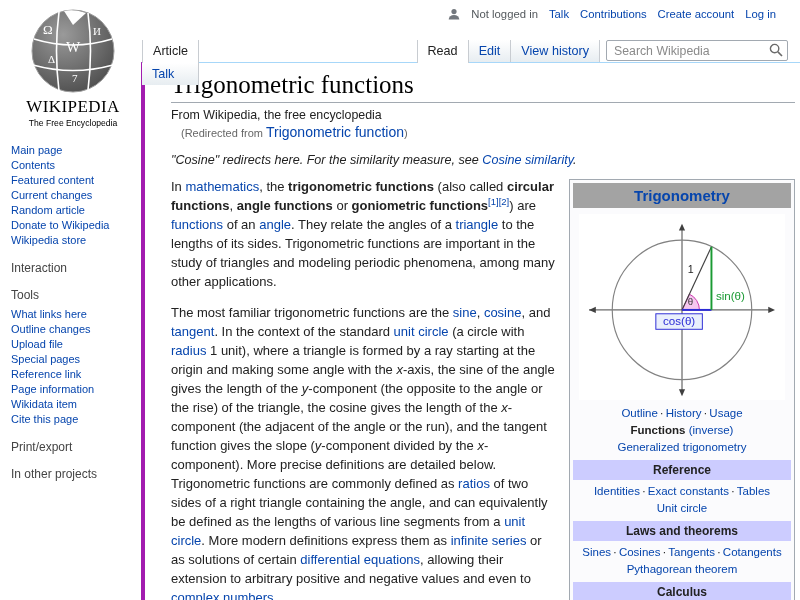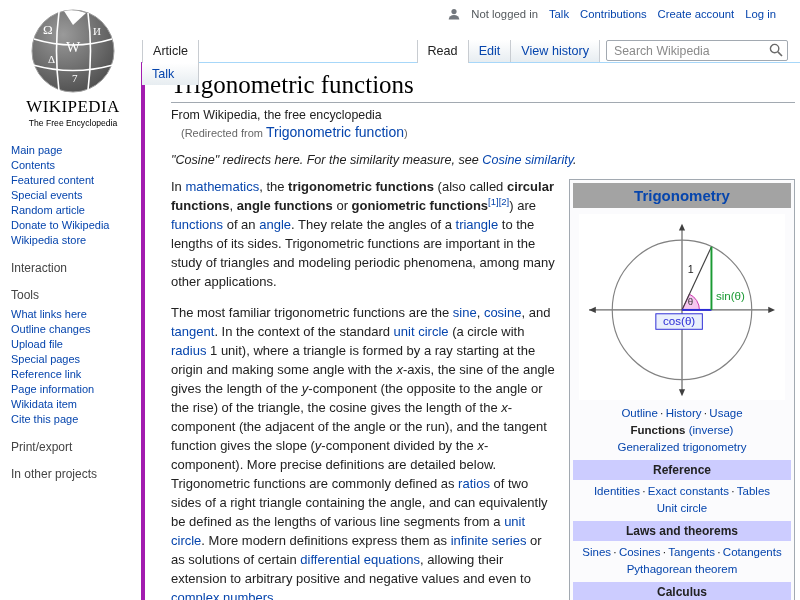--- a/index.html
+++ b/index.html
@@ -120,21 +120,21 @@
   </svg>
   <div class="wordmark">WIKIPEDIA</div>
   <div class="tagline">The Free Encyclopedia</div>
 </div>
 
 <nav class="sidebar">
   <div class="sb-section">
     <a class="sb-link" href="#">Main page</a>
     <a class="sb-link" href="#">Contents</a>
     <a class="sb-link" href="#">Featured content</a>
-    <a class="sb-link" href="#">Special events</a>
+    <a class="sb-link" href="#">Current changes</a>
     <a class="sb-link" href="#">Random article</a>
     <a class="sb-link" href="#">Donate to Wikipedia</a>
     <a class="sb-link" href="#">Wikipedia store</a>
   </div>
   <h3 class="sb-heading">Interaction</h3>
   <h3 class="sb-heading">Tools</h3>
   <div class="sb-section">
     <a class="sb-link" href="#">What links here</a>
     <a class="sb-link" href="#">Outline changes</a>
     <a class="sb-link" href="#">Upload file</a>

